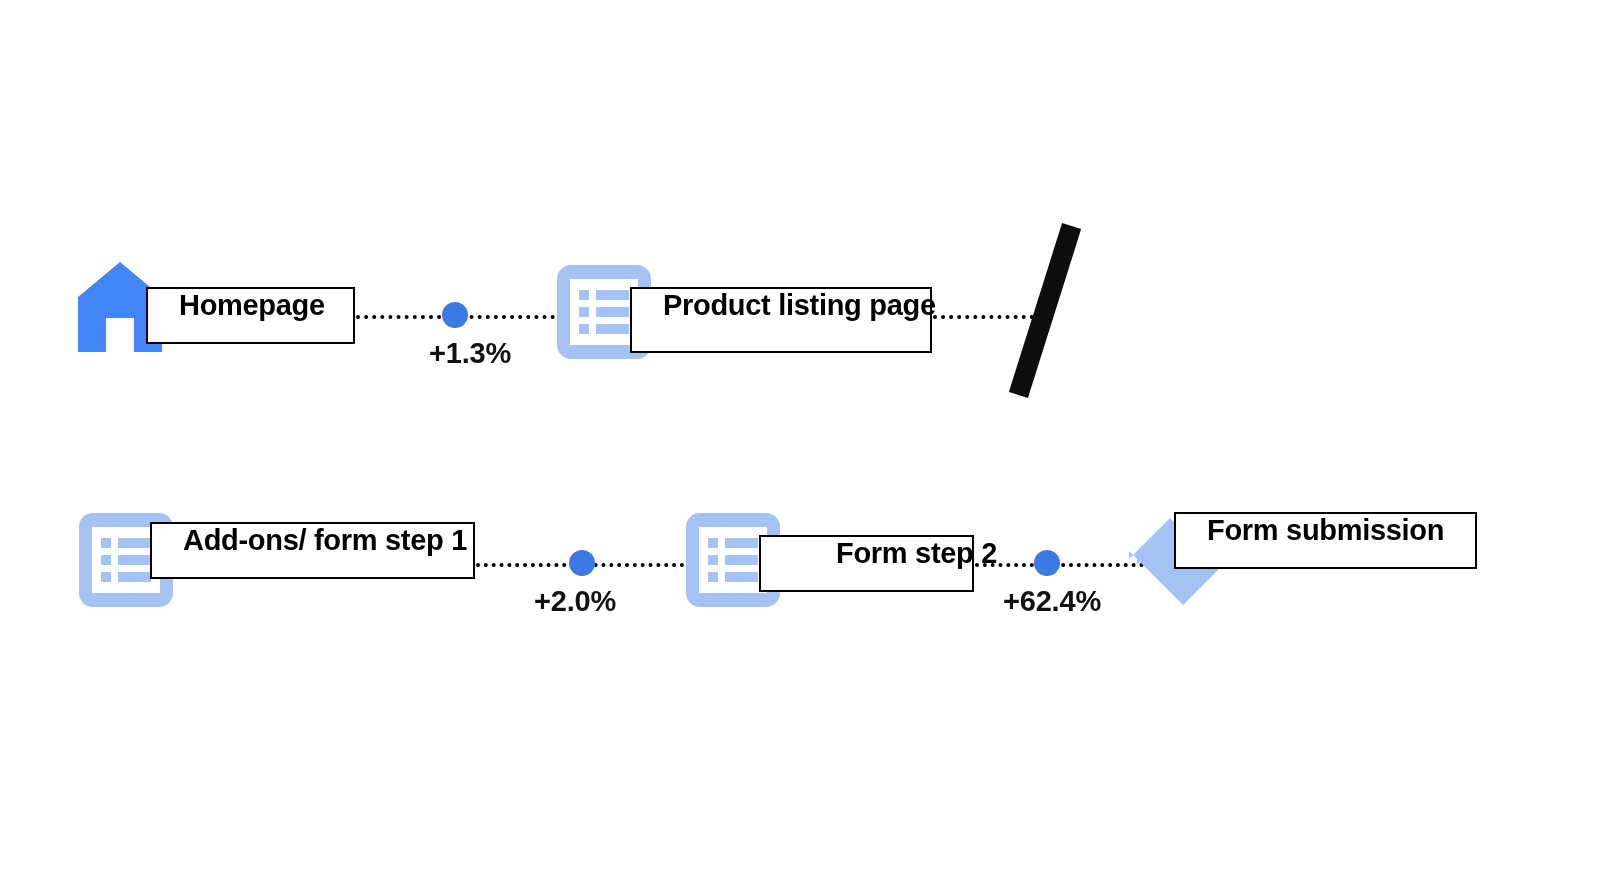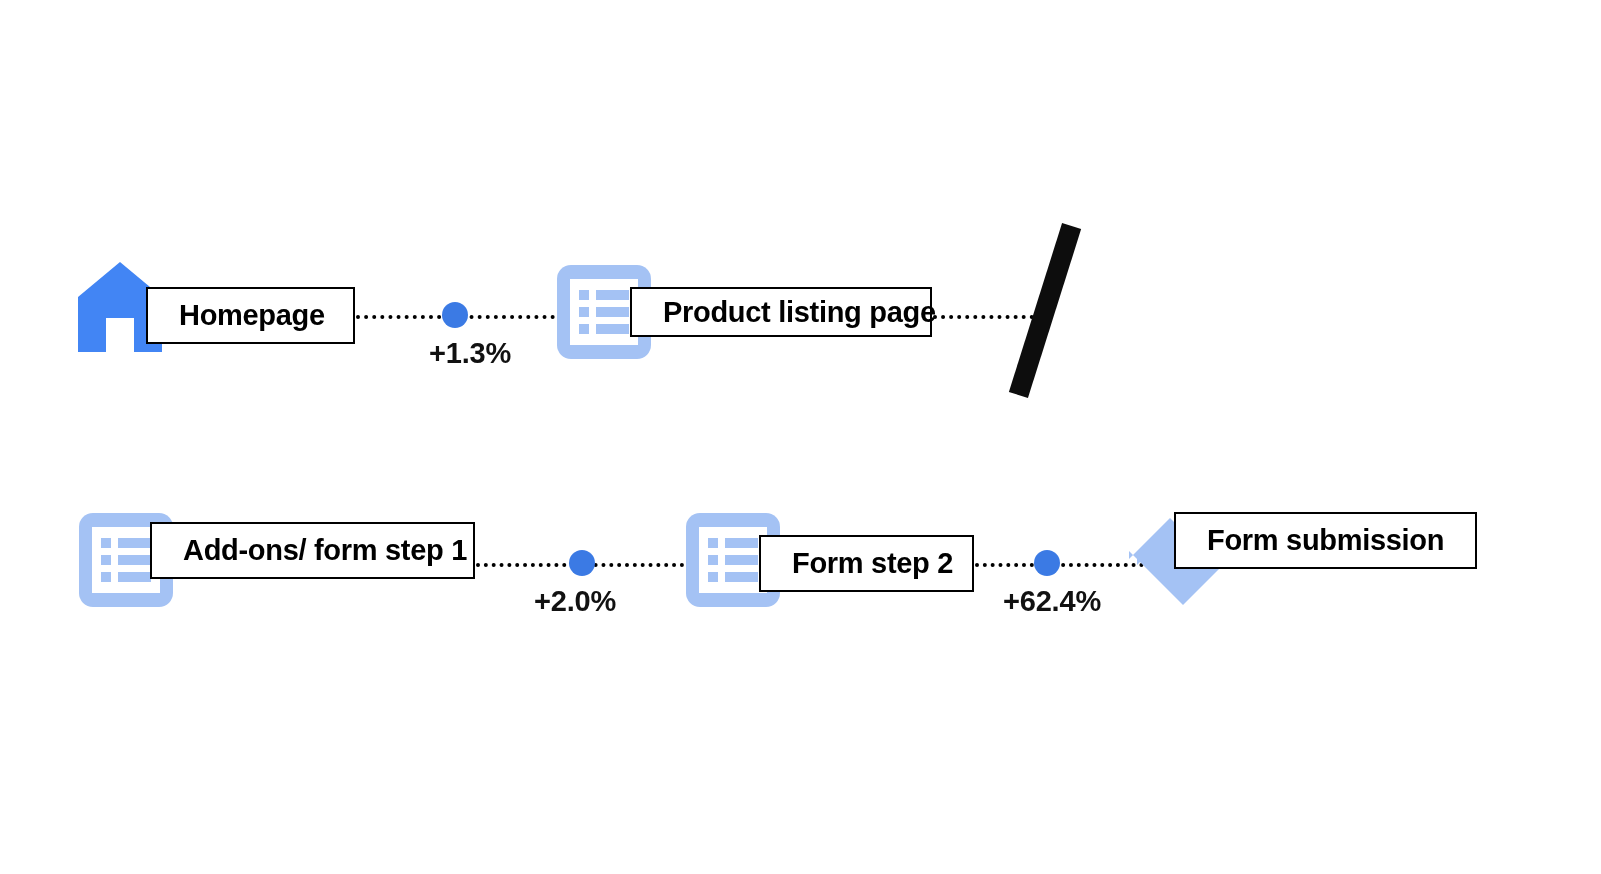--- a/index.html
+++ b/index.html
@@ -18,21 +18,20 @@
     overflow: hidden;
   }
 
   
   .label-box {
     position: absolute;
     box-sizing: border-box;
     background: #ffffff;
     border: 2.5px solid #000000;
     display: flex;
-    align-items: center;
     z-index: 5;
   }
   .label-box .label-text {
     font-family: "Liberation Sans", sans-serif;
     font-weight: bold;
     font-size: 29px;
     letter-spacing: -0.3px;
     color: #000000;
     white-space: nowrap;
     padding-left: 31px;
@@ -154,21 +153,21 @@
         <div class="bullet"></div>
         <div class="bar"></div>
       </div>
       <div class="row">
         <div class="bullet"></div>
         <div class="bar"></div>
       </div>
     </div>
   </div>
 
-  <div class="label-box" style="left:630px; top:287px; width:302px; height:50px;">
+  <div class="label-box" style="left:630px; top:287px; width:302px; height:66px;">
     <span class="label-text">Product listing page</span>
   </div>
 
   <div class="connector" style="left:933px; top:315px; width:117px;"></div>
 
   <div class="slash" style="left:1035px; top:222px; width:20px; height:177px; transform:rotate(17.5deg); transform-origin:center center;"></div>
 
   <div class="icon-list" style="left:79px; top:513px; width:94px; height:94px;">
     <div class="sheet">
       <div class="row">
@@ -206,21 +205,21 @@
         <div class="bullet"></div>
         <div class="bar"></div>
       </div>
       <div class="row">
         <div class="bullet"></div>
         <div class="bar"></div>
       </div>
     </div>
   </div>
 
-  <div class="label-box" style="left:759px; top:535px; width:215px; height:57px;">
+  <div class="label-box" style="left:759px; top:535px; width:215px; height:57px;padding-left:44px;">
     <span class="label-text">Form step 2</span>
   </div>
 
   <div class="connector" style="left:975px; top:563px; width:200px;"></div>
 
   <div class="step-dot" style="left:1034px; top:550px;"></div>
 
   <div class="pct" style="left:1003px; top:585px;">+62.4%</div>
 
   <div class="icon-check" style="left:1126px; top:508px; width:120px; height:112px;">

